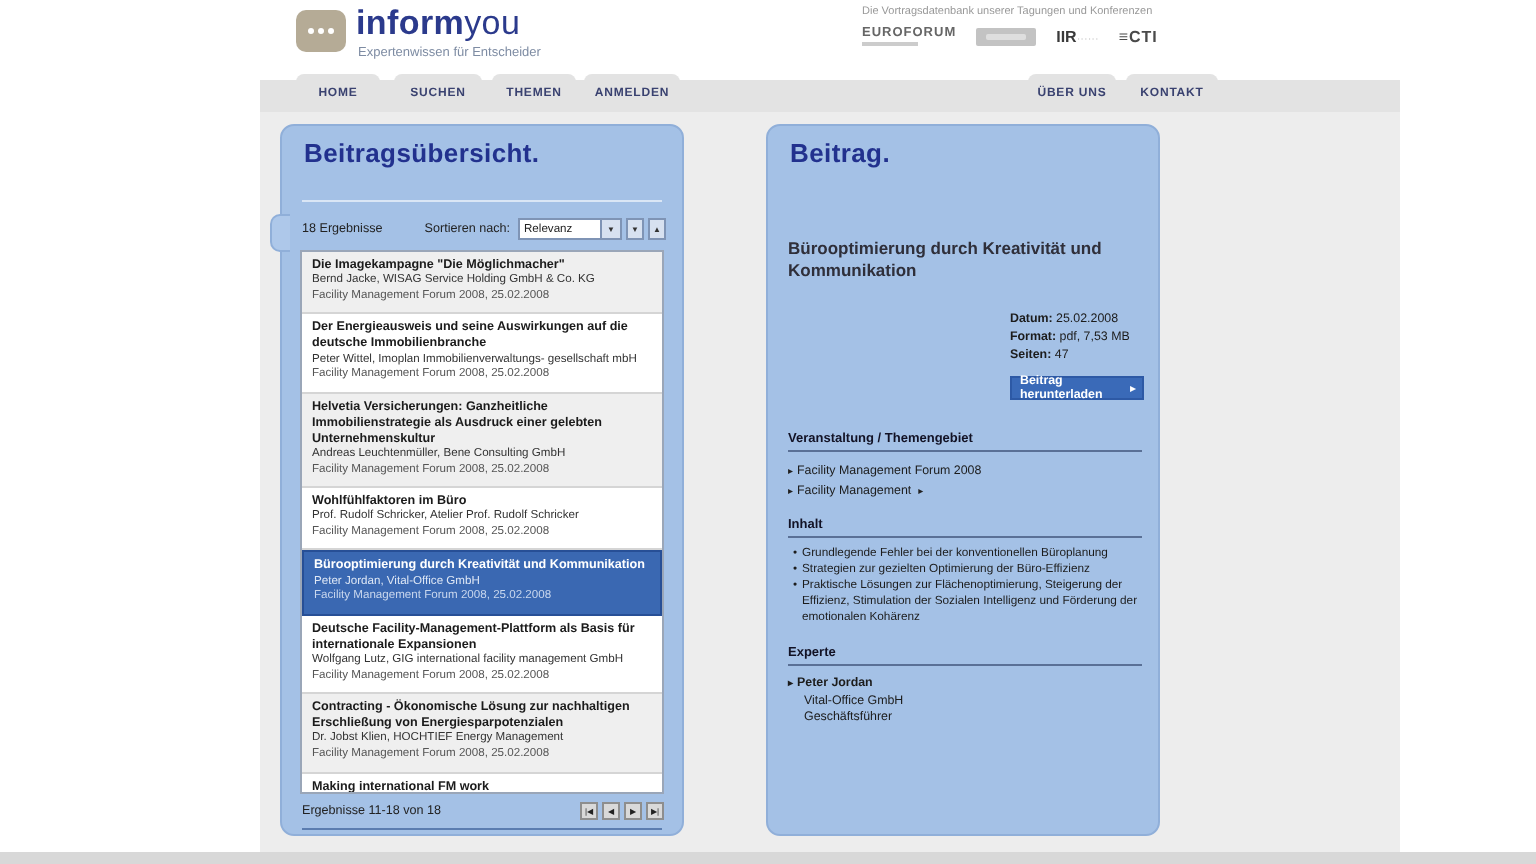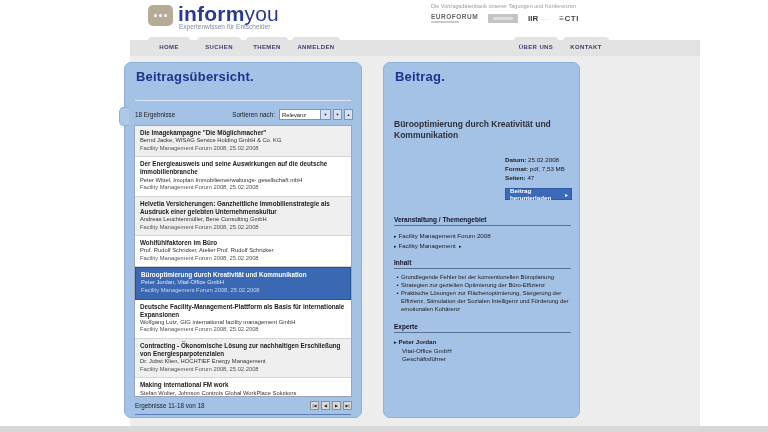--- a/index.html
+++ b/index.html
@@ -4,21 +4,21 @@
 <style>
   html,body{margin:0;padding:0;background:#fff;font-family:"Liberation Sans",sans-serif;}
   #page{position:relative;width:768px;height:432px;background:#ffffff;overflow:hidden;}
 
   
   .content-bg{position:absolute;left:130px;top:40px;width:570px;height:386px;background:#ededed;}
   .bottom-strip{position:absolute;left:0;top:426px;width:768px;height:6px;background:#d8d8d8;}
   .logo-box{position:absolute;left:148px;top:5px;width:25px;height:21px;background:#b5ab96;border-radius:5px;
             display:flex;align-items:center;justify-content:center;gap:2px;}
   .logo-box i{width:3px;height:3px;border-radius:50%;background:#fff;display:block;}
-  .brand{position:absolute;left:178px;top:2px;font-size:21px;color:#2b3a8c;letter-spacing:0.2px;}
+  .brand{position:absolute;left:178px;top:2px;font-size:17px;color:#2b3a8c;letter-spacing:0.2px;}
   .brand .b{font-weight:bold;}
   .tagline{position:absolute;left:179px;top:23px;font-size:6.5px;color:#7e8ca3;}
 
   .partners-caption{position:absolute;left:431px;top:3px;font-size:5.5px;color:#999;}
   .partners{position:absolute;left:431px;top:13px;display:flex;align-items:center;gap:10px;}
   .pf-euro{font-size:6.5px;color:#666;font-weight:bold;letter-spacing:0.5px;}
   .pf-euro .sub{display:block;height:2px;width:28px;background:#ccc;margin-top:1px;}
   .pf-box{width:30px;height:9px;background:#c3c3c3;border-radius:1px;display:flex;align-items:center;justify-content:center;}
   .pf-box i{display:block;width:20px;height:3px;background:#dedede;border-radius:1px;}
   .pf-iir{font-size:8px;color:#3a3a3a;font-weight:bold;}
@@ -26,21 +26,21 @@
   .pf-cti{font-size:8px;color:#4a4a4a;font-weight:bold;letter-spacing:0.5px;}
 
   
   .navbar{position:absolute;left:130px;top:40px;width:570px;height:16px;background:#e3e3e3;}
   .tab{position:absolute;top:37px;height:19px;background:#e3e3e3;border-radius:4px 4px 0 0;
        display:flex;align-items:center;justify-content:center;
        font-size:6px;font-weight:bold;color:#3a4270;letter-spacing:0.4px;cursor:pointer;}
 
   
   .panel{position:absolute;top:62px;height:356px;background:#a4c1e6;border:1px solid #90afd9;border-radius:7px;box-sizing:border-box;}
-  .panel-left{left:124px;width:238px;}
+  .panel-left{left:140px;width:202px;}
   .panel-right{left:383px;width:197px;}
   .panel h1{position:absolute;left:11px;top:6px;margin:0;font-size:13px;color:#22318e;letter-spacing:0.2px;}
   .handle{position:absolute;left:-6px;top:44px;width:9px;height:17px;background:#aec8ea;border:1px solid #90afd9;border-right:none;border-radius:5px 0 0 5px;}
 
   .divider{position:absolute;left:10px;right:10px;top:37px;border-top:1px solid rgba(255,255,255,0.6);}
 
   .results-row{position:absolute;left:10px;right:8px;top:44px;height:15px;display:flex;align-items:center;font-size:6.3px;color:#222;}
   .results-count{flex:0 0 auto;}
   .sort-wrap{margin-left:auto;display:flex;align-items:center;gap:2px;}
   .sort-label{font-size:6.3px;color:#222;margin-right:2px;}

